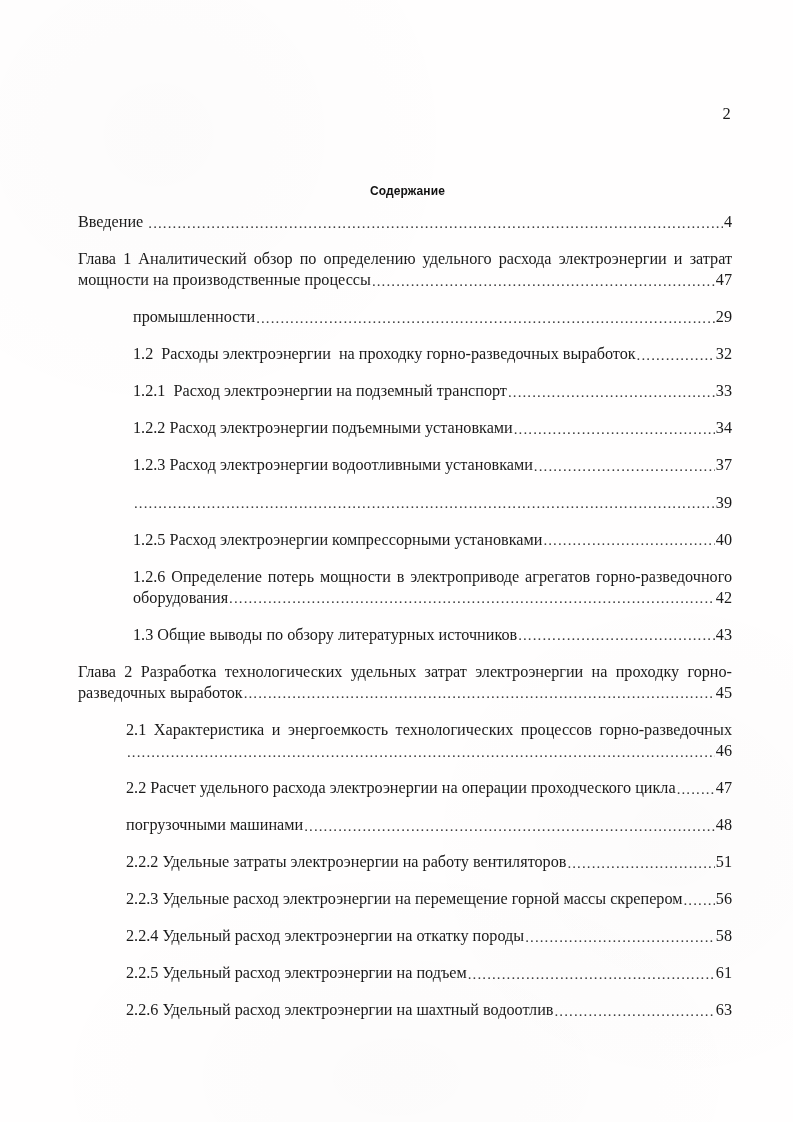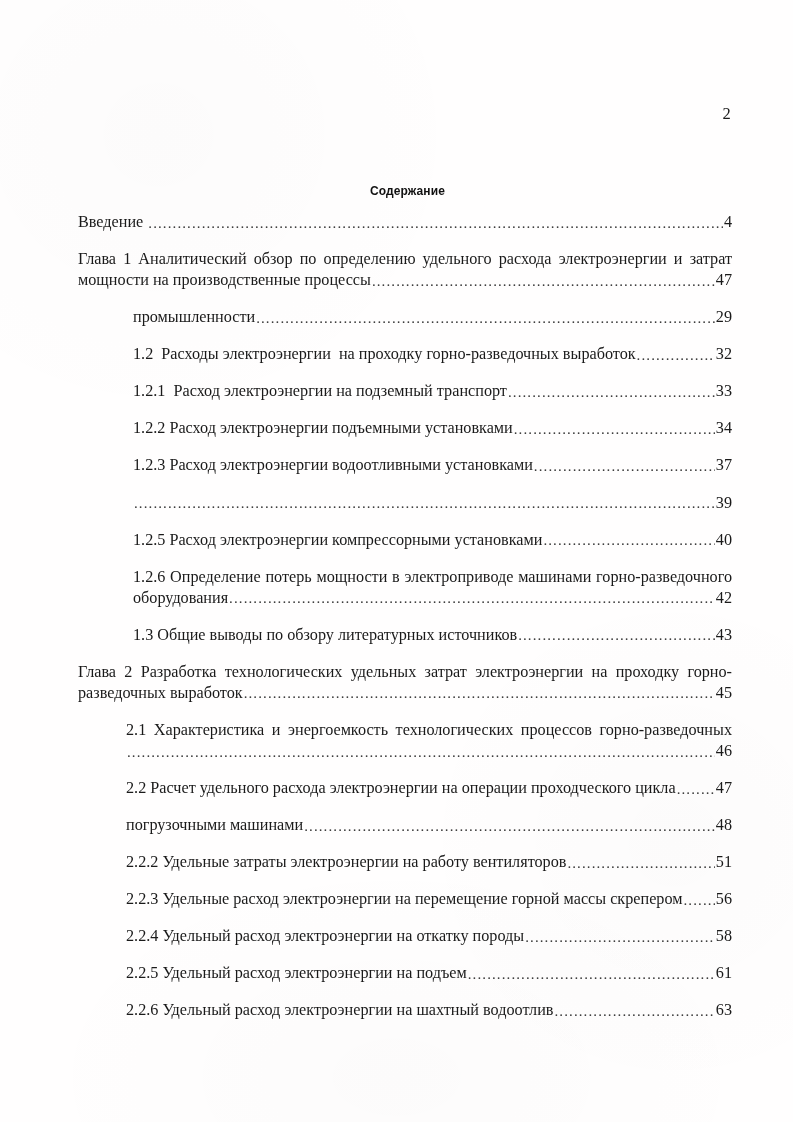--- a/index.html
+++ b/index.html
@@ -161,21 +161,21 @@
         </div>
       </div>
       <div class="entry lvl-1">
         <div class="line">
           <span class="txt">1.2.5 Расход электроэнергии компрессорными установками</span>
           <span class="leader">................................................................................................................................................................................................................................................................................................................................................................................................................</span>
           <span class="pg">40</span>
         </div>
       </div>
       <div class="entry lvl-1">
-        <div class="justified">1.2.6 Определение потерь мощности в электроприводе машинами горно-разведочного</div>
+        <div class="justified">1.2.6 Определение потерь мощности в электроприводе агрегатов горно-разведочного</div>
         <div class="line wrap-indent-2">
           <span class="txt">оборудования</span>
           <span class="leader">................................................................................................................................................................................................................................................................................................................................................................................................................</span>
           <span class="pg">42</span>
         </div>
       </div>
       <div class="entry lvl-1">
         <div class="line">
           <span class="txt">1.3 Общие выводы по обзору литературных источников</span>
           <span class="leader">................................................................................................................................................................................................................................................................................................................................................................................................................</span>

